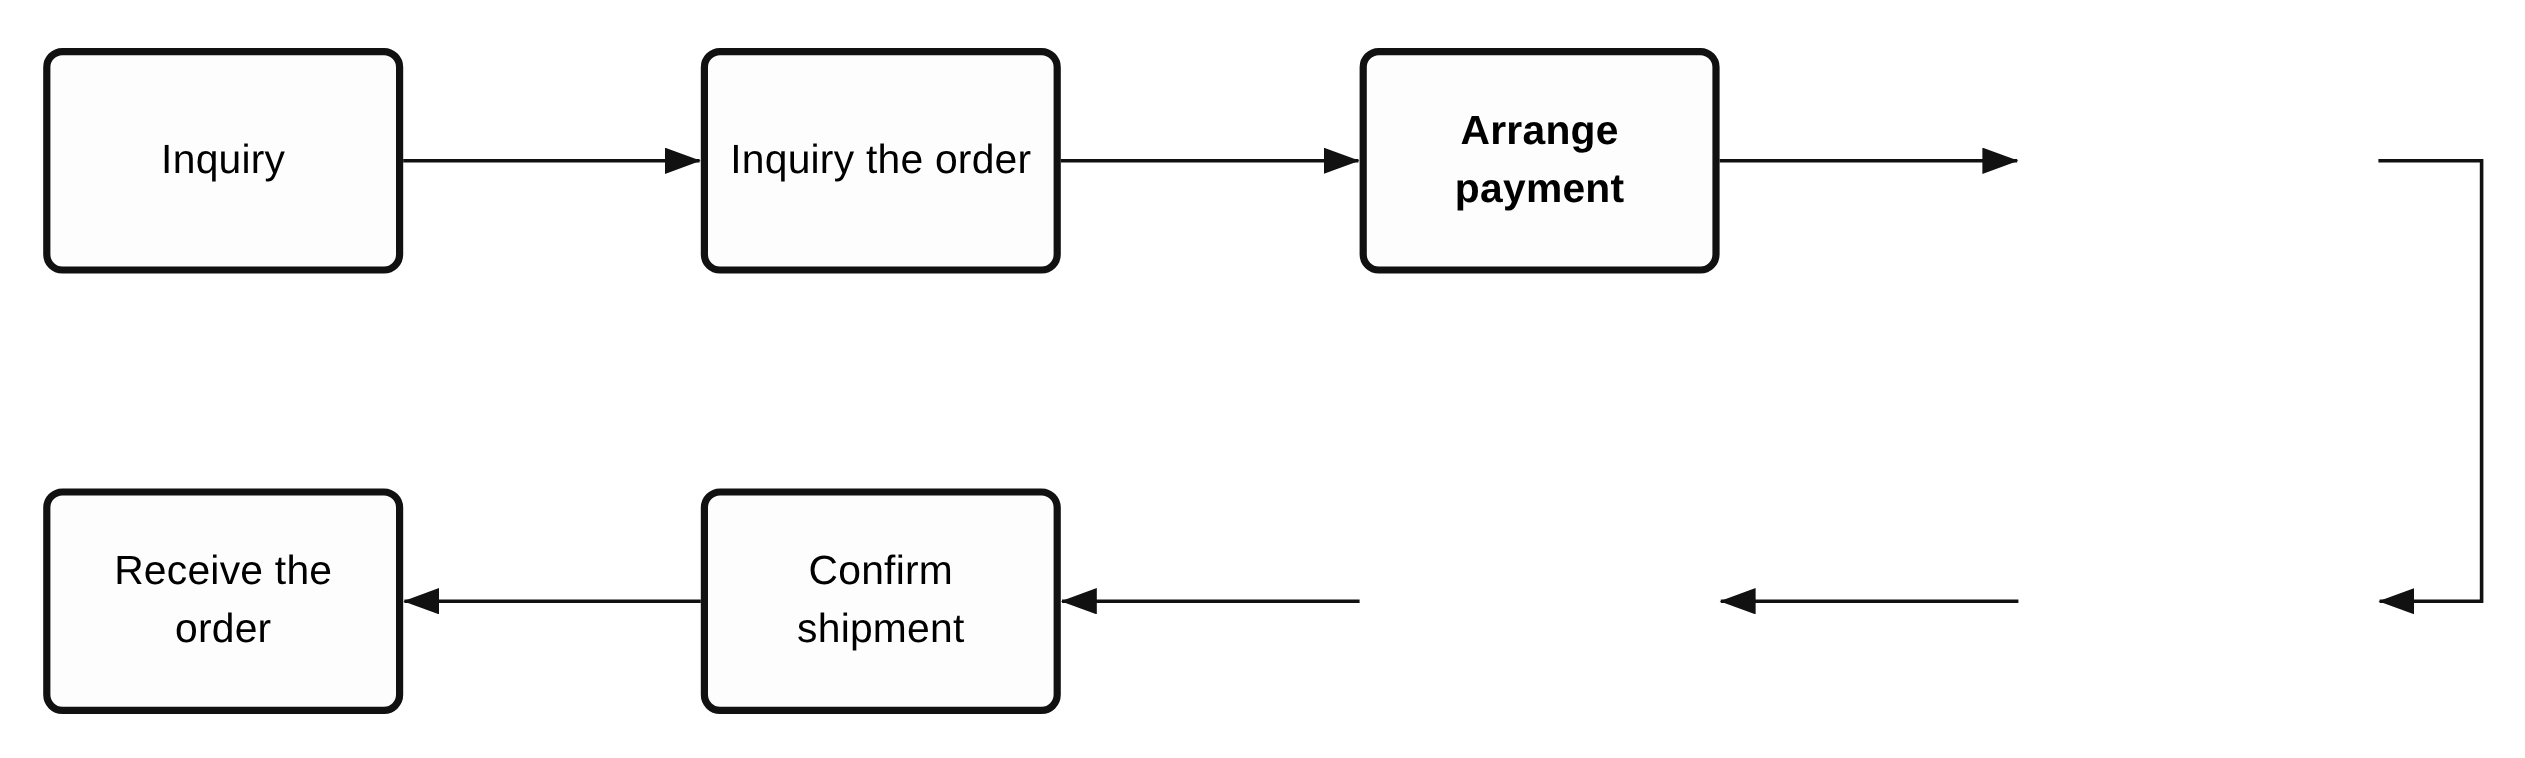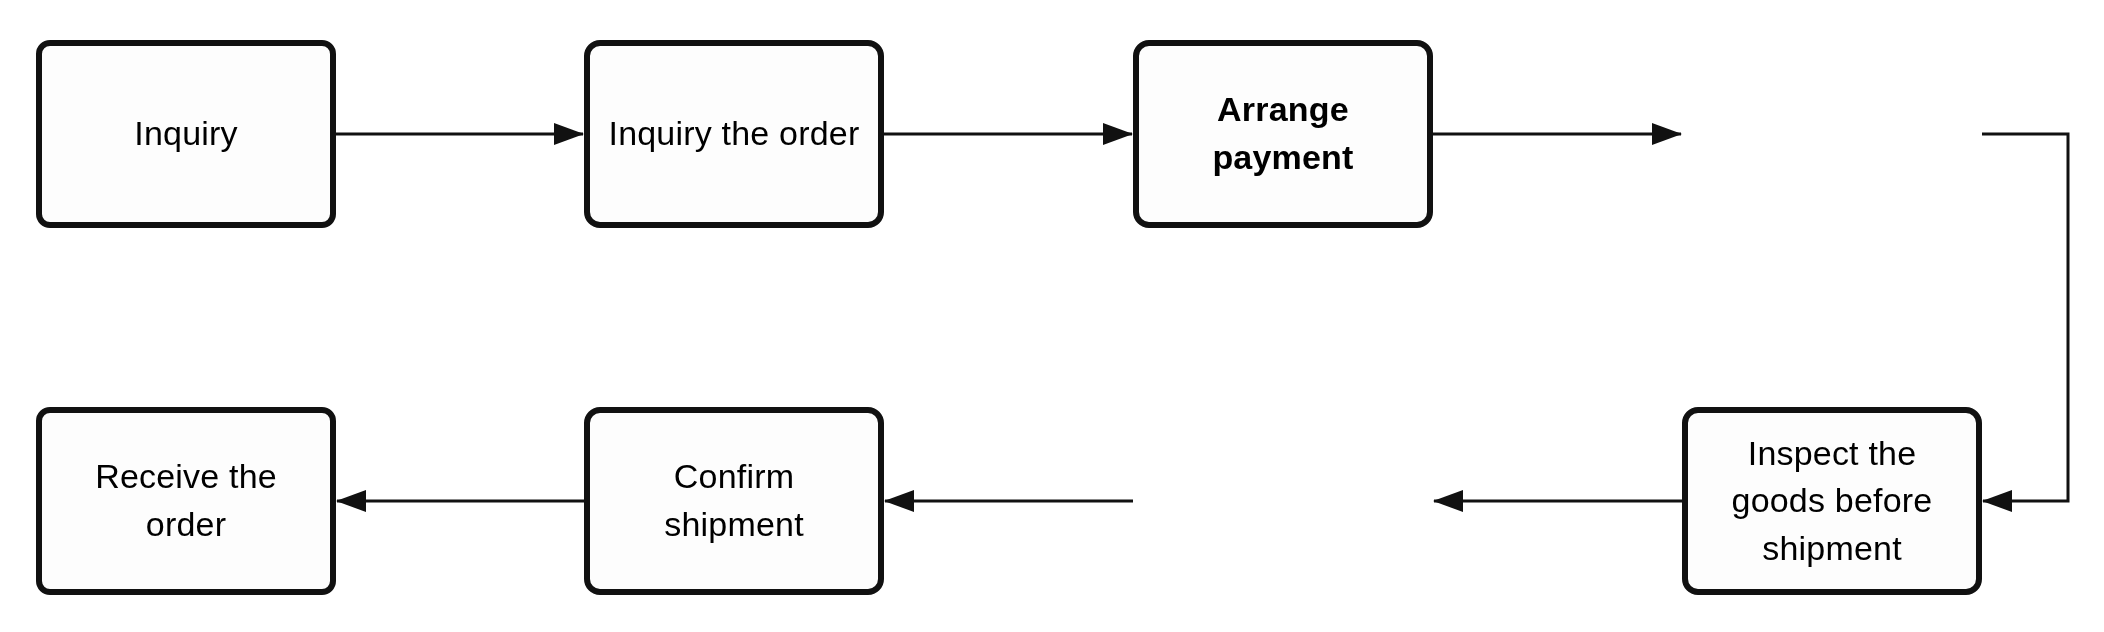--- a/index.html
+++ b/index.html
@@ -41,21 +41,21 @@
   }
   .node-label {
     font-size: 34px;
     line-height: 1.4;
     color: #000000;
     letter-spacing: 0.2px;
   }
   
   .r1 { top: 40px; }
   .r2 { top: 407px; }
-  .c1 { left: 36px; border-radius: 14px; }
+  .c1 { left: 36px; }
   .c2 { left: 584px; }
   .c3 { left: 1133px; font-weight: bold; }
   .c4 { left: 1682px; }
 </style>
 </head>
 <body>
 
 <div class="canvas">
 
   <svg class="connectors" width="2104" height="632" viewBox="0 0 2104 632" xmlns="http://www.w3.org/2000/svg">
@@ -79,23 +79,20 @@
 
   <div class="node r1 c2">
     <span class="node-label">Inquiry the order</span>
   </div>
 
   <div class="node r1 c3">
     <span class="node-label">Arrange payment</span>
   </div>
 
 
-  <div class="node r2 c4">
-    <span class="node-label">Inspect the goods before shipment</span>
-  </div>
 
 
   <div class="node r2 c2">
     <span class="node-label">Confirm shipment</span>
   </div>
 
   <div class="node r2 c1">
     <span class="node-label">Receive the order</span>
   </div>
 

